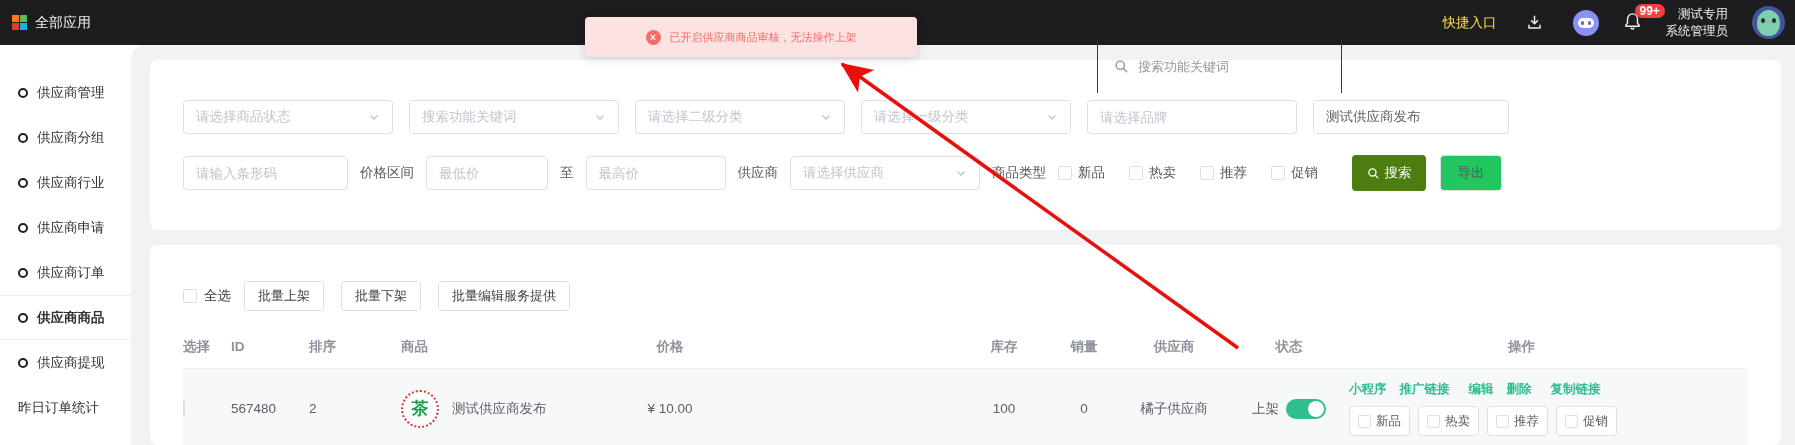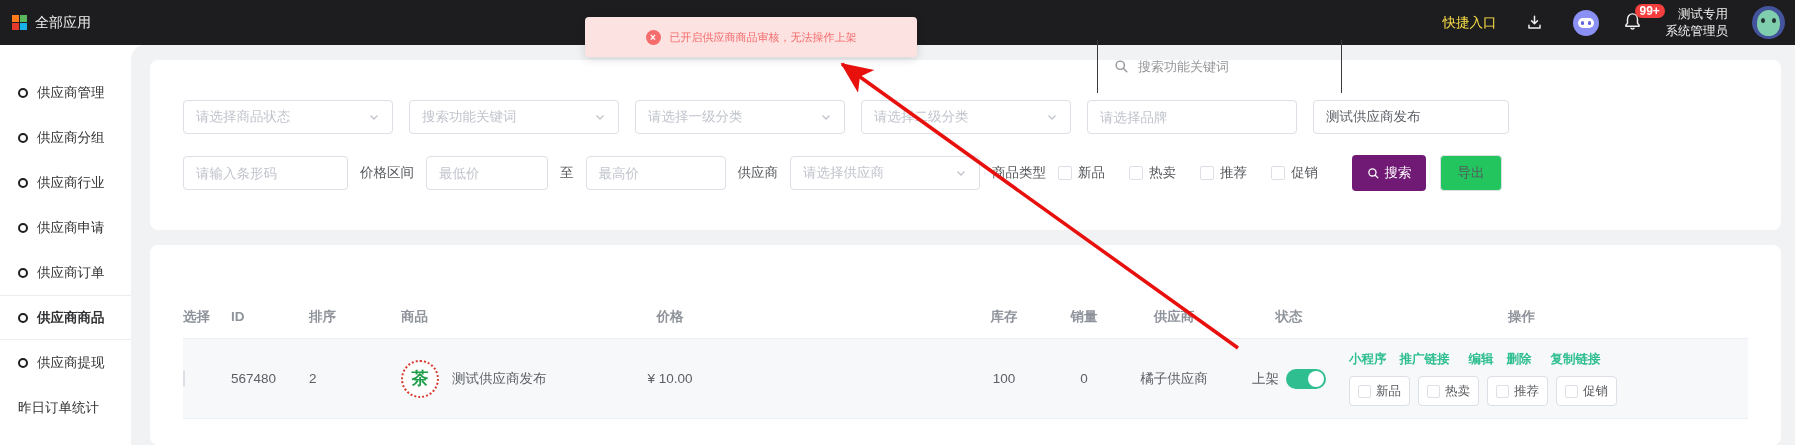--- a/index.html
+++ b/index.html
@@ -58,21 +58,21 @@
   .fselect { width:210px; height:34px; border:1px solid #dcdfe6; border-radius:4px; background:#fff; display:flex; align-items:center; justify-content:space-between; padding:0 12px; cursor:pointer; }
   .fselect .ph { color:#c0c4cc; font-size:13.5px; }
   .finput { height:34px; border:1px solid #dcdfe6; border-radius:4px; padding:0 12px; font-size:13.5px; color:#5c6066; font-family:inherit; outline:none; background:#fff; }
   .finput::placeholder { color:#c0c4cc; }
   .w210{width:210px;} .w196{width:196px;} .w165{width:165px;} .w122{width:122px;} .w140{width:140px;}
   .flabel { color:#56585c; font-size:13.5px; white-space:nowrap; }
   .frow2 .flabel { margin:0 12px; }
   .sel-sm { width:190px; }
   .cb { width:14px; height:14px; border:1px solid #dcdfe6; border-radius:2px; background:#fff; flex:0 0 14px; cursor:pointer; }
   .type-item { display:flex; align-items:center; gap:6px; margin-right:24px; cursor:pointer; color:#56585c; }
-  .btn-search { margin-left:10px; width:74px; height:36px; border:none; border-radius:4px; background:#701a75; color:#fff; font-size:13.5px; display:flex; align-items:center; justify-content:center; gap:5px; cursor:pointer; font-family:inherit; }
+  .btn-search { margin-left:10px; width:74px; height:36px; border:none; border-radius:4px; background:#4d7c0f; color:#fff; font-size:13.5px; display:flex; align-items:center; justify-content:center; gap:5px; cursor:pointer; font-family:inherit; }
   .btn-export { margin-left:14px; width:62px; height:36px; border:1px solid #dcdfe6; border-radius:4px; background:#22c55e; color:#56585c; font-size:13.5px; cursor:pointer; font-family:inherit; }
 
   
   .batch-row { display:flex; align-items:center; height:30px; }
   .selall { display:flex; align-items:center; gap:7px; cursor:pointer; color:#3c3f43; }
   .btn-plain { height:30px; border:1px solid #dcdfe6; border-radius:4px; background:#fff; color:#3c3f43; font-size:13px; padding:0 13px; margin-left:13px; cursor:pointer; font-family:inherit; }
   .btn-plain.big { margin-left:17px; }
 
   
   .thead, .trow { display:flex; align-items:center; }
@@ -197,27 +197,27 @@
                 <path d="M2.5 4.5L6 8l3.5-3.5" fill="none" stroke="#c0c4cc" stroke-width="1.3"></path>
               </svg>
             </div>
           <div class="fselect">
               <span class="ph">搜索功能关键词</span>
               <svg width="12" height="12" viewBox="0 0 12 12">
                 <path d="M2.5 4.5L6 8l3.5-3.5" fill="none" stroke="#c0c4cc" stroke-width="1.3"></path>
               </svg>
             </div>
           <div class="fselect">
+              <span class="ph">请选择二级分类</span>
+              <svg width="12" height="12" viewBox="0 0 12 12">
+                <path d="M2.5 4.5L6 8l3.5-3.5" fill="none" stroke="#c0c4cc" stroke-width="1.3"></path>
+              </svg>
+            </div>
+          <div class="fselect">
               <span class="ph">请选择一级分类</span>
-              <svg width="12" height="12" viewBox="0 0 12 12">
-                <path d="M2.5 4.5L6 8l3.5-3.5" fill="none" stroke="#c0c4cc" stroke-width="1.3"></path>
-              </svg>
-            </div>
-          <div class="fselect">
-              <span class="ph">请选择二级分类</span>
               <svg width="12" height="12" viewBox="0 0 12 12">
                 <path d="M2.5 4.5L6 8l3.5-3.5" fill="none" stroke="#c0c4cc" stroke-width="1.3"></path>
               </svg>
             </div>
           <input class="finput w210" placeholder="请选择品牌" style="">
           <input class="finput w196" value="测试供应商发布" style="">
         </div>
         <div class="frow frow2">
           <input class="finput w165" placeholder="请输入条形码" style="">
           <span class="flabel">价格区间</span>
@@ -253,20 +253,29 @@
                 <circle cx="6.7" cy="6.7" r="4.4" fill="none" stroke="#fff" stroke-width="1.6"></circle>
                 <line x1="10.1" y1="10.1" x2="13.4" y2="13.4" stroke="#fff" stroke-width="1.6" stroke-linecap="round"></line>
               </svg>
             <span>搜索</span>
           </button>
           <button class="btn-export">导出</button>
         </div>
       </div>
 
       <div class="card card-table">
+        <div class="batch-row">
+          <span class="selall">
+              <span class="cb"></span>
+              <span>全选</span>
+            </span>
+          <button class="btn-plain">批量上架</button>
+          <button class="btn-plain big">批量下架</button>
+          <button class="btn-plain big">批量编辑服务提供</button>
+        </div>
 
         <div class="thead">
           <span class="c-sel">选择</span>
           <span class="c-id">ID</span>
           <span class="c-sort">排序</span>
           <span class="c-goods">商品</span>
           <span class="c-price">价格</span>
           <span class="c-gap"></span>
           <span class="c-stock">库存</span>
           <span class="c-sales">销量</span>

